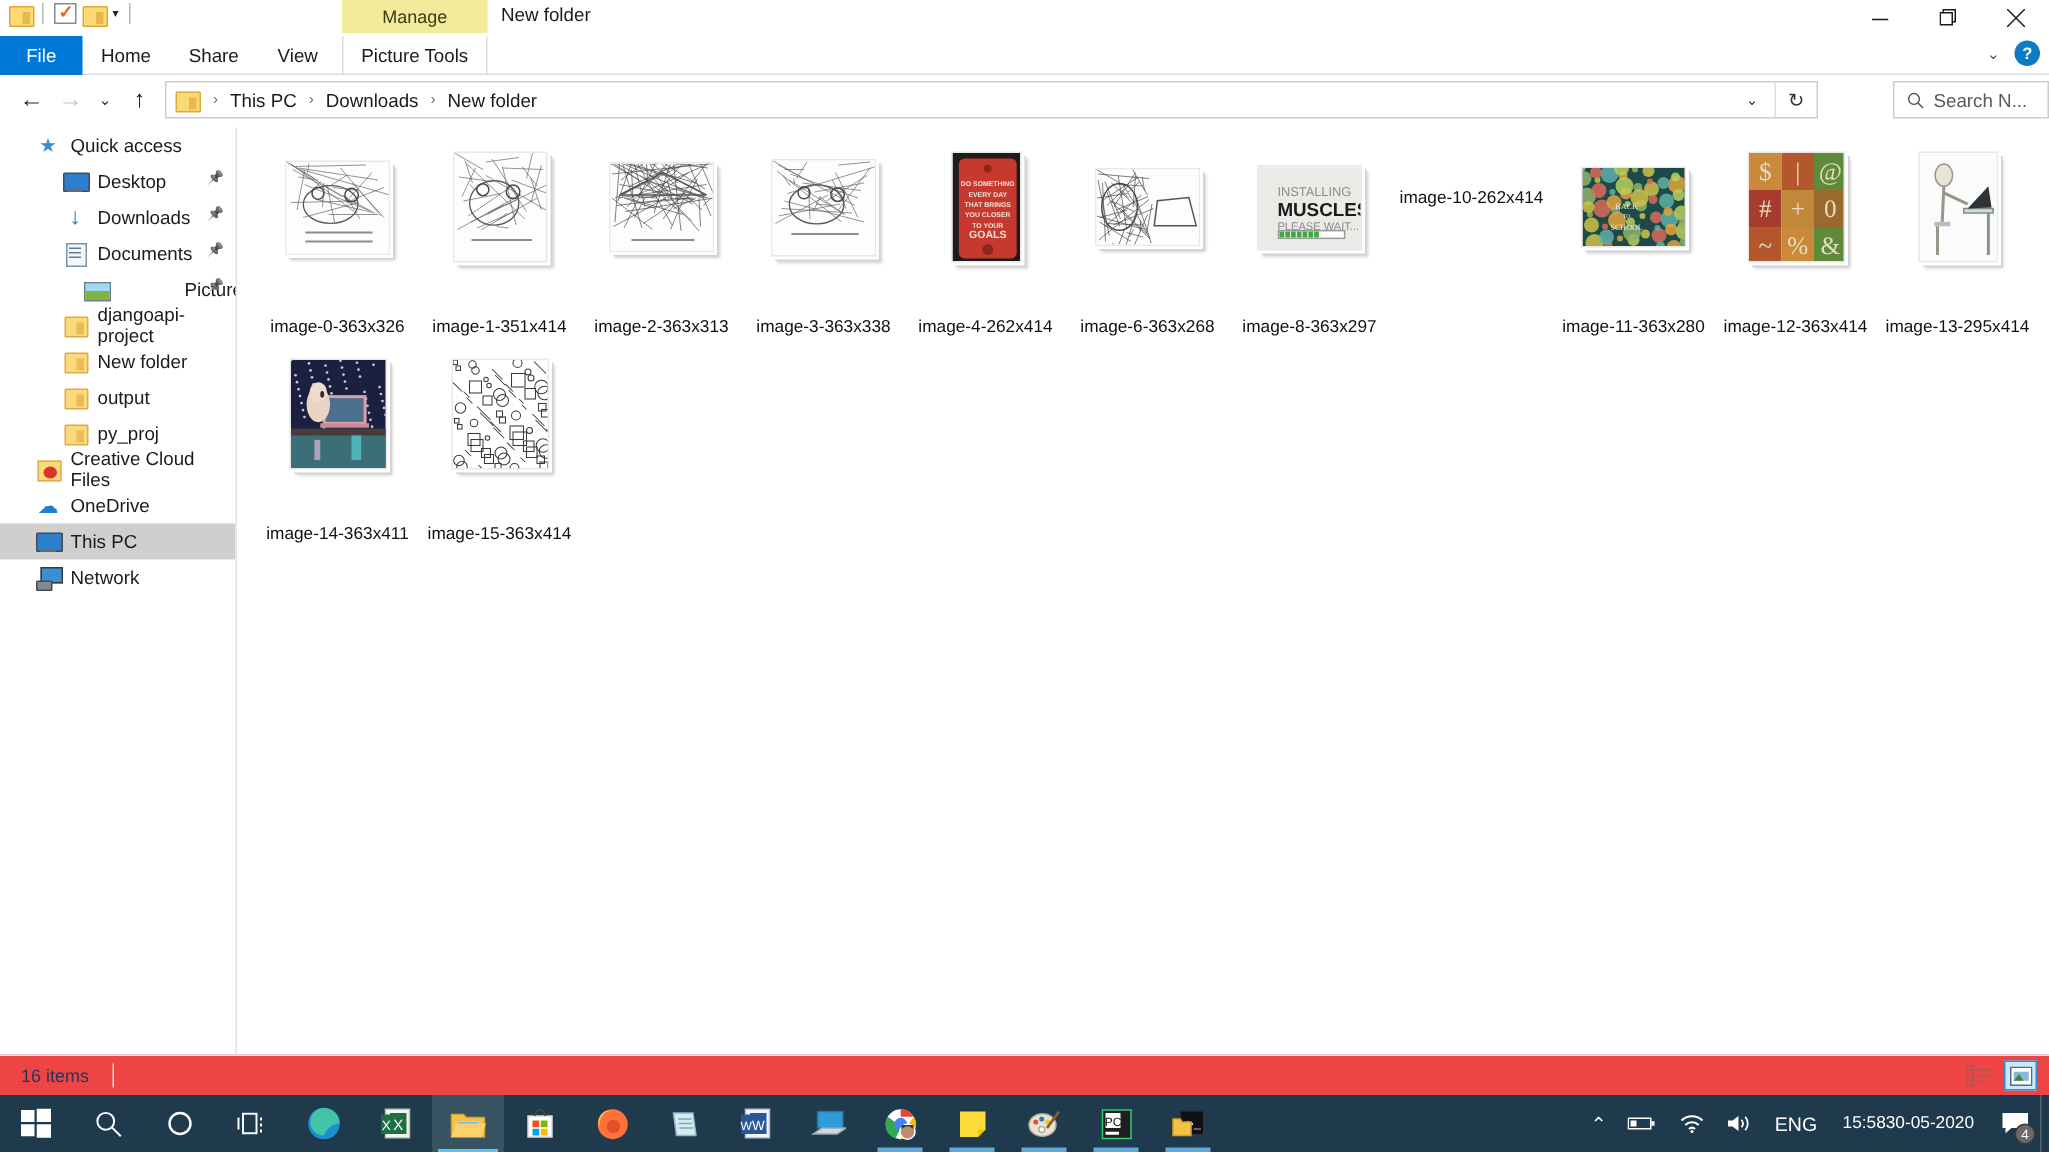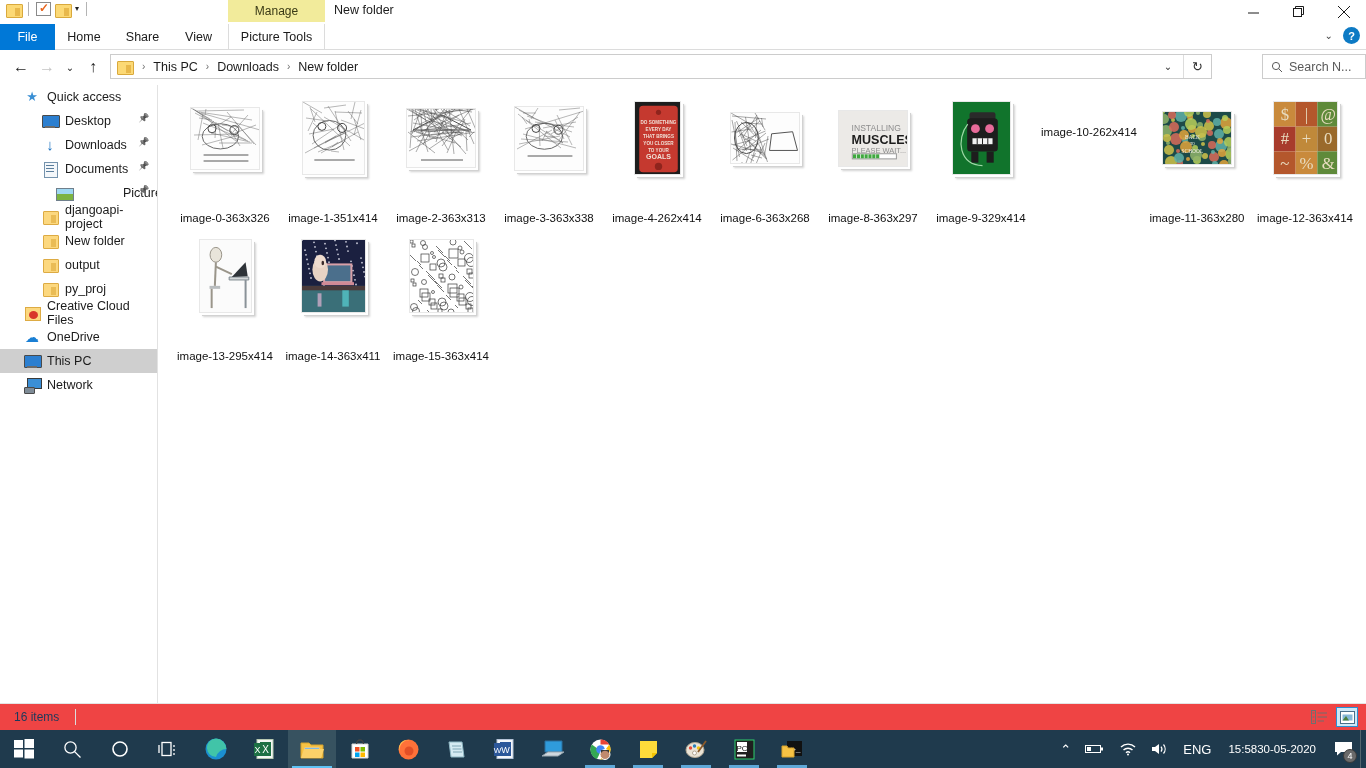--- a/index.html
+++ b/index.html
@@ -666,38 +666,20 @@
       <rect x="14" y="43.32" width="3.15" height="3.99" fill="#3fa83f"></rect>
               <rect x="17.85" y="43.32" width="3.15" height="3.99" fill="#3fa83f"></rect>
               <rect x="21.7" y="43.32" width="3.15" height="3.99" fill="#3fa83f"></rect>
               <rect x="25.55" y="43.32" width="3.15" height="3.99" fill="#3fa83f"></rect>
               <rect x="29.4" y="43.32" width="3.15" height="3.99" fill="#3fa83f"></rect>
               <rect x="33.25" y="43.32" width="3.15" height="3.99" fill="#3fa83f"></rect>
               <rect x="37.1" y="43.32" width="3.15" height="3.99" fill="#3fa83f"></rect>
     </svg></div>
         </div>
         <div class="tlabel">image-8-363x297</div>
-      </div>
-      <div class="tile">
-        <div class="thumbwrap">
-          <div class="thumb" style="width: 59px; height: 74px;"><svg width="59" height="74" viewBox="0 0 59 74" style="background:#11742c">
-      <rect x="16.520000000000003" y="10.360000000000001" width="25.96" height="7.4" rx="2.2199999999999998" fill="#2a2a2a"></rect>
-      <rect x="14.16" y="16.28" width="30.68" height="33.300000000000004" rx="3.54" fill="#1d1d1d"></rect>
-      <circle cx="22.42" cy="26.64" r="4.425" fill="#e86b9a"></circle>
-      <circle cx="36.58" cy="26.64" r="4.425" fill="#e86b9a"></circle>
-      <rect x="19.470000000000002" y="36.26" width="20.060000000000002" height="5.92" fill="#f2f2f2"></rect>
-      <line x1="24.189999999999998" y1="36.26" x2="24.189999999999998" y2="42.18" stroke="#1d1d1d"></line>
-      <line x1="29.5" y1="36.26" x2="29.5" y2="42.18" stroke="#1d1d1d"></line>
-      <line x1="34.809999999999995" y1="36.26" x2="34.809999999999995" y2="42.18" stroke="#1d1d1d"></line>
-      <rect x="18.29" y="49.580000000000005" width="7.08" height="11.1" fill="#1d1d1d"></rect>
-      <rect x="33.629999999999995" y="49.580000000000005" width="7.08" height="11.1" fill="#1d1d1d"></rect>
-      <path d="M14.75 22.2 C 2.95 37, 5.9 62.9, 29.5 63.64" fill="none" stroke="#9ed8a6" stroke-width="1.2"></path>
-    </svg></div>
-        </div>
-        <div class="tlabel">image-9-329x414</div>
       </div>
       <div class="tile">
         <div class="tlabel">image-10-262x414</div>
       </div>
       <div class="tile">
         <div class="thumbwrap">
           <div class="thumb" style="width: 70px; height: 54px;"><svg width="70" height="54" viewBox="0 0 70 54" style="background:#1d4a48">
       <circle cx="0" cy="0" r="2" fill="#b7cf5a" opacity="0.85"></circle>
               <circle cx="29" cy="17" r="4" fill="#e2a33c" opacity="0.85"></circle>
               <circle cx="58" cy="34" r="6" fill="#5fb0a8" opacity="0.85"></circle>

